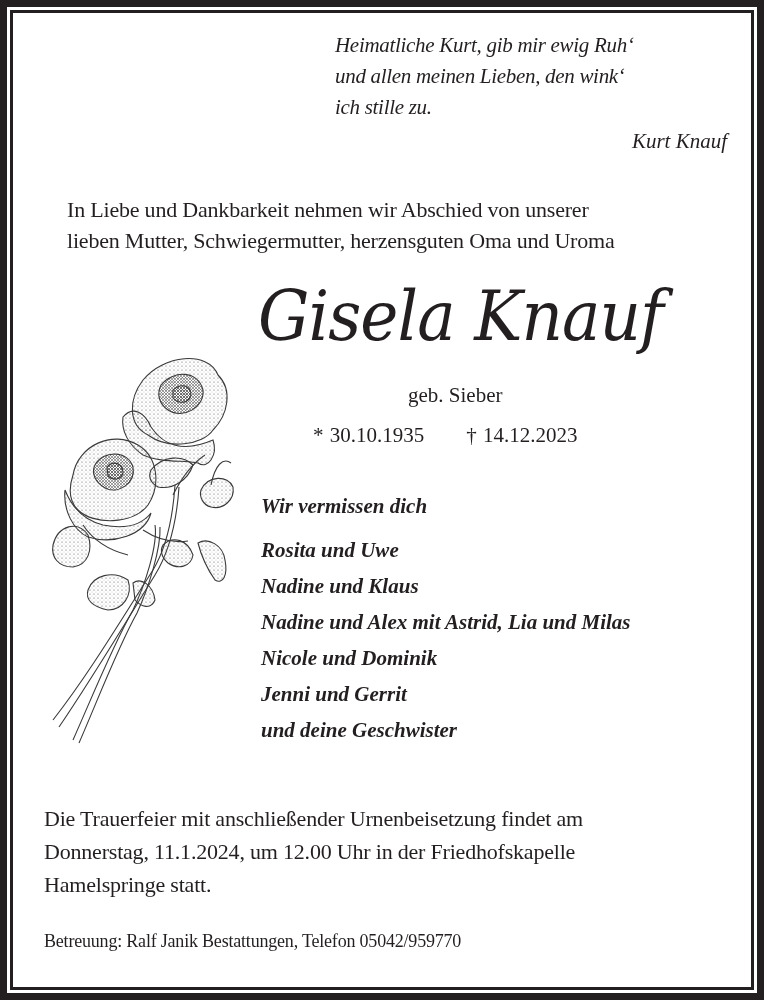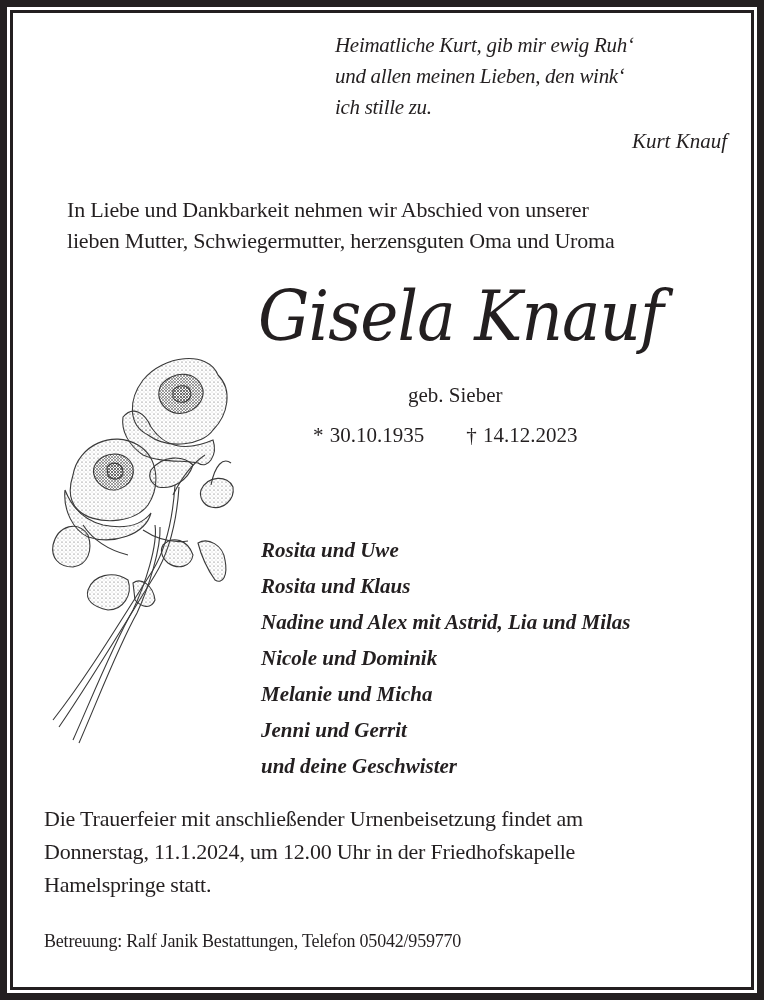--- a/index.html
+++ b/index.html
@@ -95,26 +95,26 @@
       <path d="M20,200 C25,180 45,175 55,190 C60,205 55,220 40,222 C25,222 18,212 20,200 Z" fill="url(#dots)"></path>
       <path d="M55,245 C60,230 80,225 95,235 C100,250 90,265 75,265 C60,262 52,255 55,245 Z" fill="url(#dots)"></path>
       <path d="M100,238 C108,232 120,240 122,255 C118,265 108,262 102,255 Z" fill="url(#dots)"></path>
       <path d="M130,200 C140,190 155,195 160,210 C158,222 145,225 135,218 C128,212 127,205 130,200 Z" fill="url(#dots)"></path>
       <path d="M165,198 C175,192 190,200 192,215 C195,230 190,240 182,235 C175,225 168,210 165,198 Z" fill="url(#dots)"></path>
       <path d="M50,180 C60,195 75,205 95,210"></path>
       <path d="M110,185 C125,195 140,198 155,196"></path>
     </g>
   </svg>
 
+  <div class="abs miss">Wir vermissen dich</div>
   <div class="abs family">
     <div>Rosita und Uwe</div>
-    <div>Rosita und Klaus</div>
+    <div>Nadine und Klaus</div>
     <div>Nadine und Alex mit Astrid, Lia und Milas</div>
     <div>Nicole und Dominik</div>
-    <div>Melanie und Micha</div>
     <div>Jenni und Gerrit</div>
     <div>und deine Geschwister</div>
   </div>
 
   <div class="abs ceremony">
     <div>Die Trauerfeier mit anschließender Urnenbeisetzung findet am</div>
     <div>Donnerstag, 11.1.2024, um 12.00 Uhr in der Friedhofskapelle</div>
     <div>Hamelspringe statt.</div>
   </div>
 

